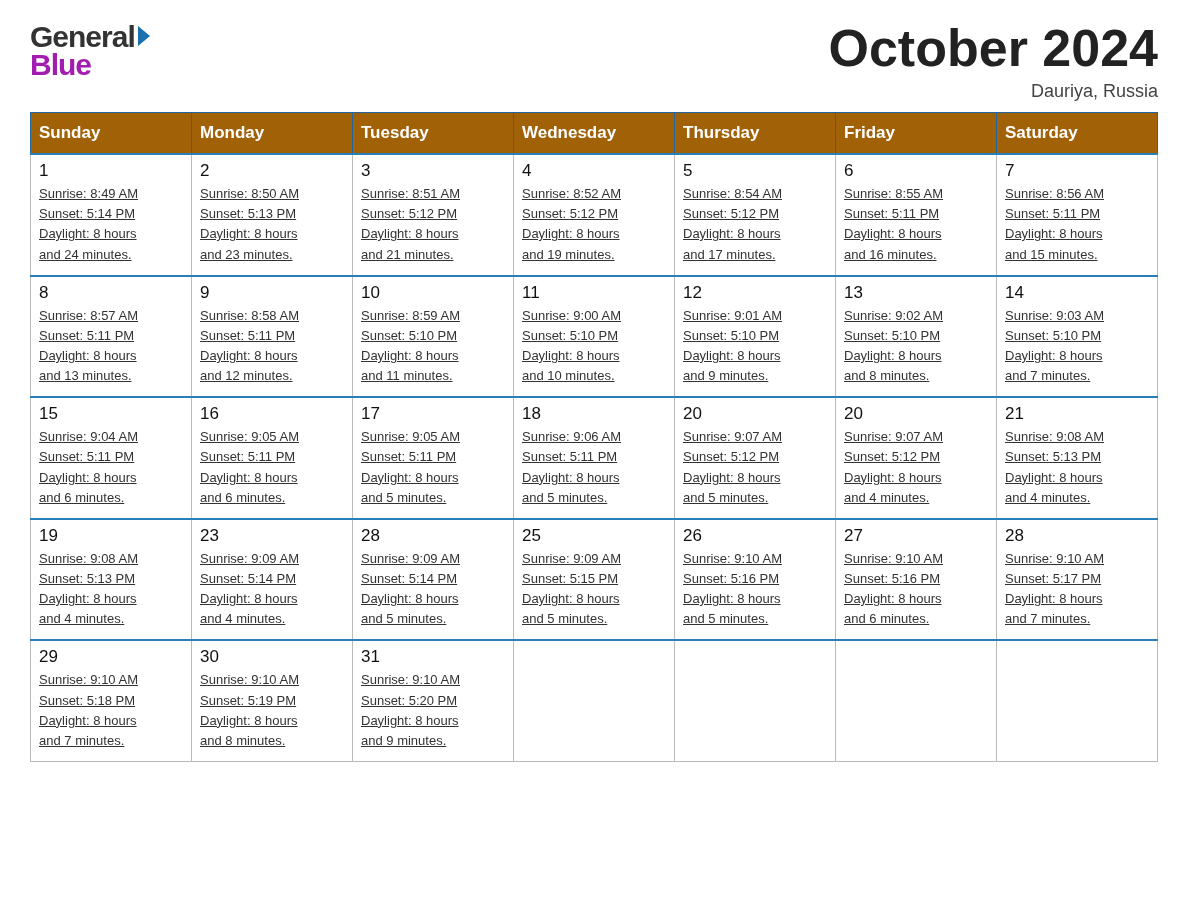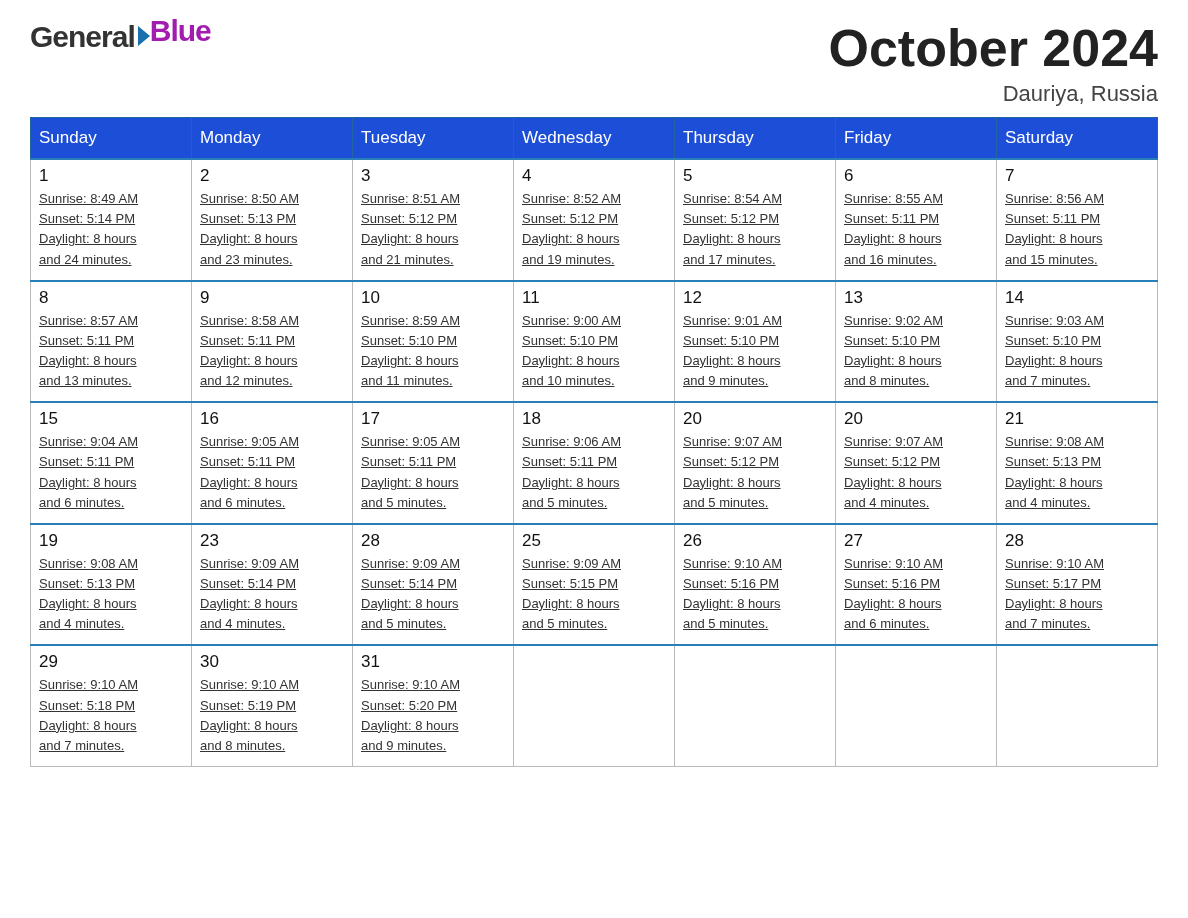--- a/index.html
+++ b/index.html
@@ -19,35 +19,35 @@
     .title-section {
       text-align: right;
     }
     .month-title {
       font-size: 52px;
       font-weight: bold;
       color: #222;
       line-height: 1.1;
     }
     .location {
-      font-size: 22px;
+      font-size: 18px;
       color: #444;
       margin-top: 4px;
     }
     .calendar-table {
       width: 100%;
       border-collapse: collapse;
       margin-top: 8px;
     }
     .calendar-table th {
-      background-color: #1d4ed8;
+      background-color: #a16207;
       color: #fff;
       padding: 10px 8px;
       font-size: 17px;
-      font-weight: normal;
+      font-weight: bold;
       text-align: left;
       border: 1px solid #2166a0;
     }
     .calendar-table td {
       vertical-align: top;
       padding: 6px 8px 10px 8px;
       border: 1px solid #bbb;
       width: calc(100% / 7);
       min-height: 90px;
       font-size: 13.5px;
@@ -67,21 +67,21 @@
       font-size: 13px;
       color: #333;
       line-height: 1.55;
       text-decoration: underline;
     }
     .empty-cell {
       background: #fff;
     }
     .logo-wrapper {
       display: flex;
-      flex-direction: row;
+      flex-direction: column;
     }
     .logo-line1 {
       display: flex;
       align-items: center;
     }
     .logo-general {
       font-size: 30px;
       font-weight: bold;
       color: #333;
       letter-spacing: -1px;

